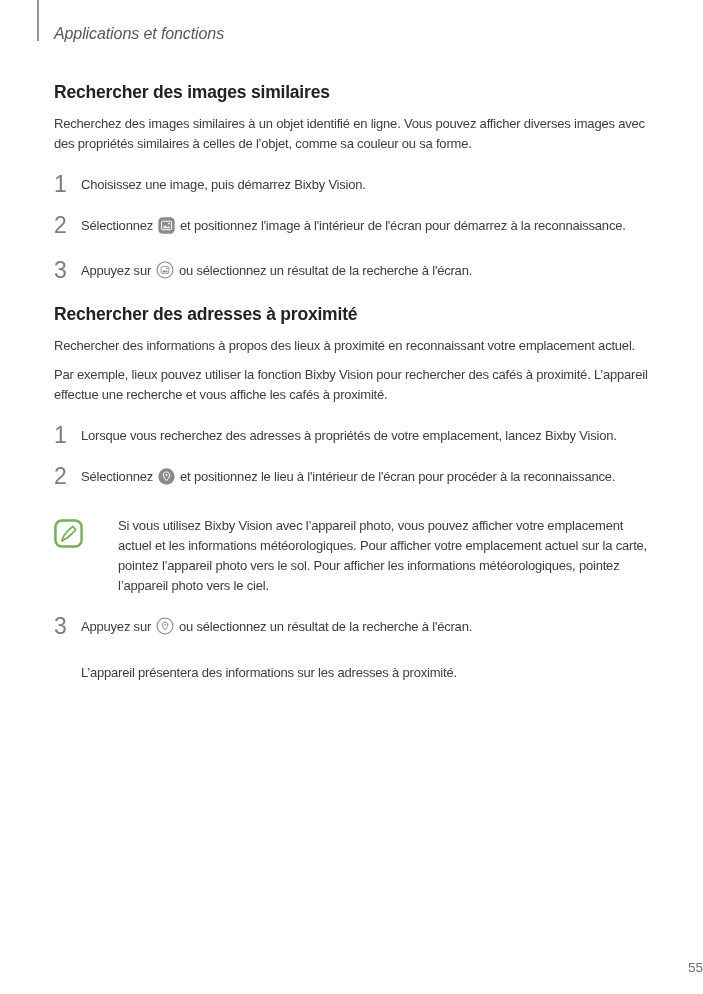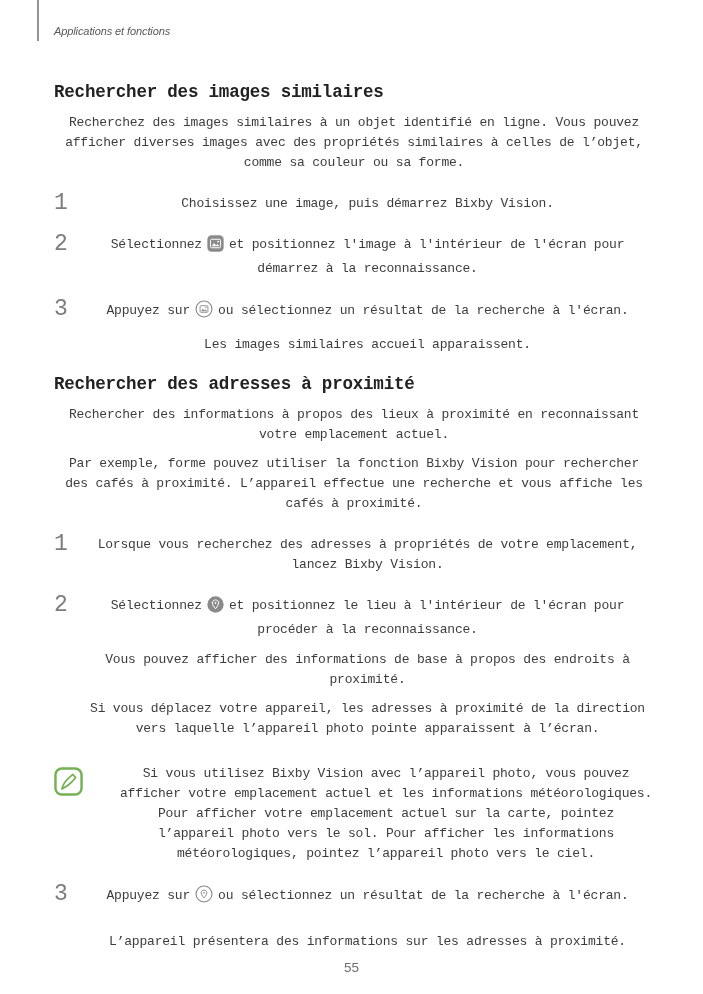--- a/index.html
+++ b/index.html
@@ -10,50 +10,50 @@
     font-family:"Liberation Sans",sans-serif;
     color:#3d3d3d;
     overflow:hidden;
   }
   .corner-rule{
     position:absolute;left:37px;top:0;width:1.5px;height:41px;
     background:#949494;
   }
   .doc-header{
     position:absolute;left:54px;top:25px;
-    font-style:italic;font-size:11px;color:#585858;letter-spacing:-0.1px;
+    font-style:italic;font-size:16px;color:#585858;letter-spacing:-0.1px;
   }
   .content{
-    position:absolute;left:54px;top:82px;width:600px;font-family:Liberation Mono, monospace;
+    position:absolute;left:54px;top:82px;width:600px;
   }
   .section-heading{
     margin:0 0 11px 0;
     font-size:17.5px;font-weight:bold;color:#222222;letter-spacing:-0.2px;
   }
   .section-heading.second{margin-top:19px;}
   .body-text{
-    font-size:13px;line-height:20px;letter-spacing:-0.2px;color:#3d3d3d;text-align:center;
+    font-size:13px;line-height:20px;letter-spacing:-0.2px;color:#3d3d3d;
   }
   p.para{margin:0 0 9px 0;}
   .step{display:flex;margin-top:21px;}
   .step-num{
     flex:none;width:27px;
     font-size:23px;line-height:22px;margin-top:-2px;
     color:#7d7d7d;
   }
   .step-text{flex:1;}
   .icon-inline{
     display:inline-block;vertical-align:-4px;margin:0 5px;
   }
   .note-box{display:flex;margin-top:25px;}
   .note-badge{flex:none;width:29px;height:29px;margin-top:3px;}
   .note-text{margin-left:35px;flex:1;}
   .page-number{
     position:absolute;left:0;right:0;bottom:19px;
-    text-align:center;font-size:13.5px;color:#6f6f6f;
+    text-align:right;font-size:13.5px;color:#6f6f6f;
   }
 </style>
 </head>
 <body>
 
 <div class="corner-rule"></div>
 <div class="doc-header">Applications et fonctions</div>
 
 <div class="content">
 
@@ -79,47 +79,40 @@
 
   <div class="step">
     <div class="step-num">3</div>
     <div class="step-text body-text">
       <span>Appuyez sur</span><span class="icon-inline"><svg width="18" height="18" viewBox="0 0 24 24">
             <circle cx="12" cy="12" r="10.6" fill="none" stroke="#8a8a8a" stroke-width="1.5"></circle>
             <rect x="6.8" y="7.6" width="10.4" height="8.8" rx="1.2" fill="none" stroke="#8a8a8a" stroke-width="1.2"></rect>
             <path d="M8 15l2.6-3.4 2 2.5 1.4-1.7 2.1 2.6z" fill="#8a8a8a"></path>
             <circle cx="14.7" cy="10" r="1" fill="#8a8a8a"></circle>
           </svg></span><span>ou sélectionnez un résultat de la recherche à l'écran.</span>
-      <div class="step-sub-wrap">
-        <div class="body-text" style="margin-top:10px">Les images similaires accueil apparaissent.</div>
-      </div>
     </div>
   </div>
 
   <h1 class="section-heading second">Rechercher des adresses à proximité</h1>
   <p class="para body-text">Rechercher des informations à propos des lieux à proximité en reconnaissant votre emplacement actuel.</p>
-  <p class="para body-text">Par exemple, forme pouvez utiliser la fonction Bixby Vision pour rechercher des cafés à proximité. L’appareil effectue une recherche et vous affiche les cafés à proximité.</p>
+  <p class="para body-text">Par exemple, lieux pouvez utiliser la fonction Bixby Vision pour rechercher des cafés à proximité. L’appareil effectue une recherche et vous affiche les cafés à proximité.</p>
 
   <div class="step">
     <div class="step-num">1</div>
     <div class="step-text body-text">Lorsque vous recherchez des adresses à propriétés de votre emplacement, lancez Bixby Vision.</div>
   </div>
 
   <div class="step">
     <div class="step-num">2</div>
     <div class="step-text body-text">
       <span>Sélectionnez</span><span class="icon-inline"><svg width="17" height="17" viewBox="0 0 24 24">
             <circle cx="12" cy="12" r="11.5" fill="#8a8a8a"></circle>
             <path d="M12 5.6c-2.5 0-4.5 1.9-4.5 4.3 0 3.1 4.5 8.2 4.5 8.2s4.5-5.1 4.5-8.2c0-2.4-2-4.3-4.5-4.3z" fill="none" stroke="#ffffff" stroke-width="1.4"></path>
             <circle cx="12" cy="9.9" r="1.3" fill="#ffffff"></circle>
           </svg></span><span>et positionnez le lieu à l'intérieur de l'écran pour procéder à la reconnaissance.</span>
-      <div class="step-sub-wrap">
-        <div class="body-text" style="margin-top:10px">Vous pouvez afficher des informations de base à propos des endroits à proximité.</div>
-        <div class="body-text" style="margin-top:9px">Si vous déplacez votre appareil, les adresses à proximité de la direction vers laquelle l’appareil photo pointe apparaissent à l’écran.</div>
-      </div>
     </div>
   </div>
 
   <div class="note-box">
     <div class="note-badge">
       <svg width="29" height="29" viewBox="0 0 32 32">
           <rect x="1.6" y="1.6" width="28.8" height="28.8" rx="7" fill="none" stroke="#74b152" stroke-width="2.7"></rect>
           <path d="M8.7 24.2c1.1-4.8 3.6-8.6 7.7-12.3l4.3-3.8 3.2 3.6-3.8 4.3c-3.3 3.6-7 6.3-11.4 8.2z" fill="none" stroke="#74b152" stroke-width="1.8" stroke-linejoin="round"></path>
           <path d="M8.7 24.2c4.4-1.9 8.1-4.6 11.4-8.2" fill="none" stroke="#74b152" stroke-width="1.6"></path>
         </svg>

